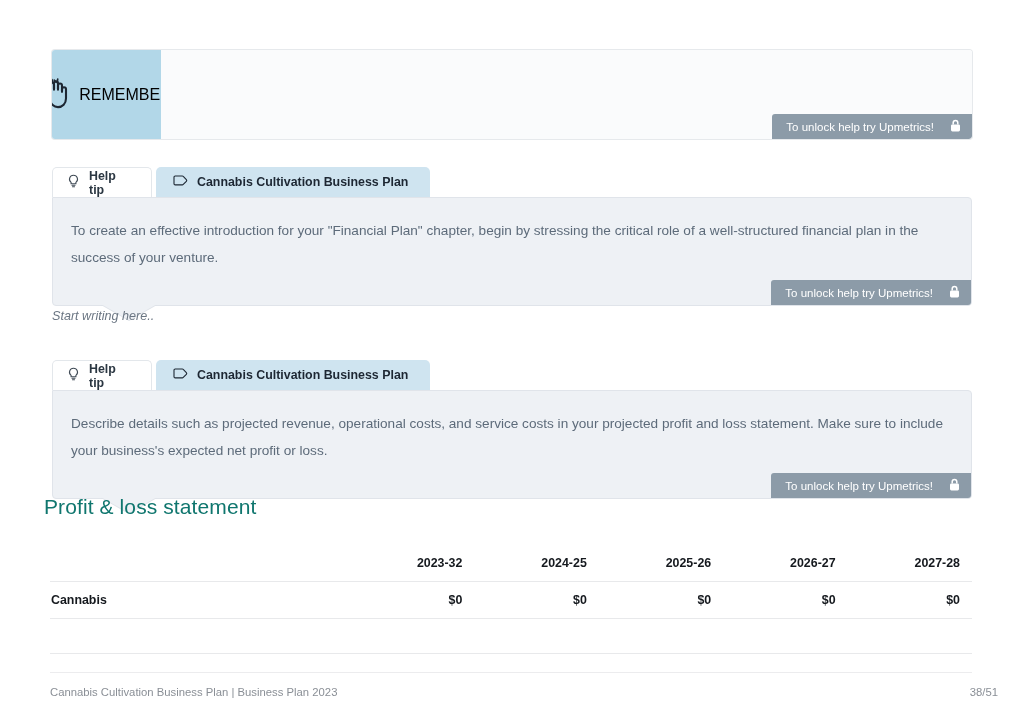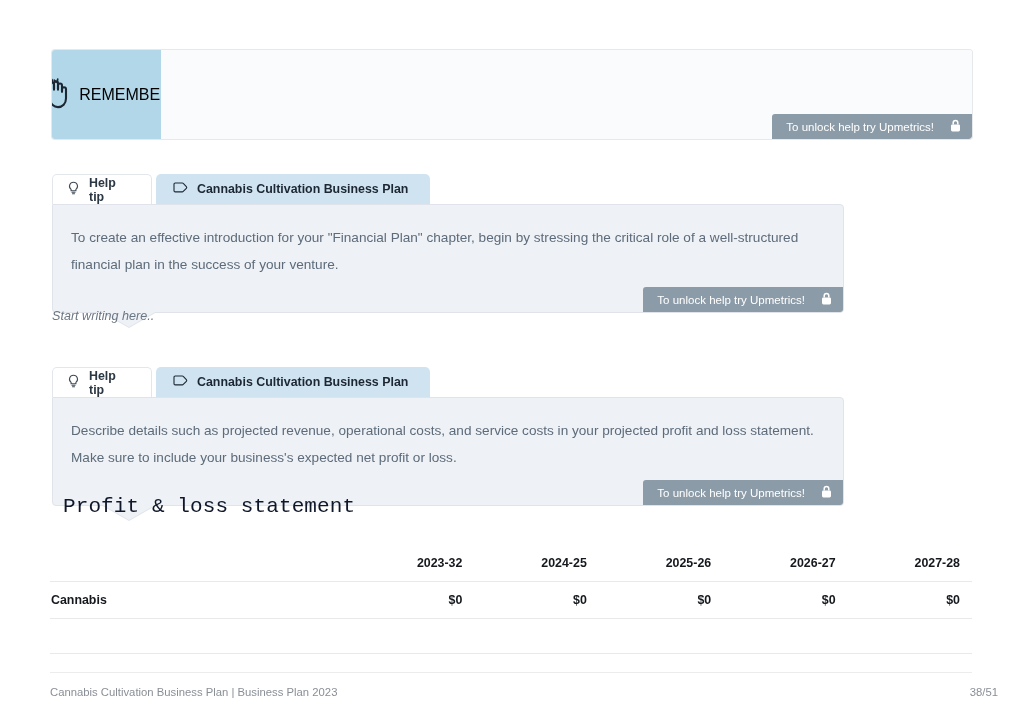--- a/index.html
+++ b/index.html
@@ -63,21 +63,21 @@
     padding: 0 11px 0 14px;
     display: flex;
     align-items: center;
     gap: 16px;
     border-radius: 3px 0 3px 0;
     white-space: nowrap;
   }
   .unlock-badge .lock { display: block; }
 
   
-  .tip-block { position: absolute; left: 52px; width: 792px; margin-top: 7px; }
+  .tip-block { position: absolute; left: 52px; width: 920px; }
   .tabs {
     display: flex;
     align-items: flex-end;
     height: 30px;
     position: relative;
     z-index: 2;
   }
   .tab {
     height: 30px;
     display: flex;
@@ -132,26 +132,25 @@
     position: absolute;
     left: 52px;
     font-size: 12.6px;
     font-style: italic;
     color: #6b7683;
   }
 
   
   .section-heading {
     position: absolute;
-    left: 63px;
+    left: 44px;
     font-size: 21px;
-    color: #0f172a;
+    color: #0f766e;
     font-weight: normal;
     letter-spacing: .1px;
-    font-family: Liberation Mono, monospace;
   }
 
   
   .pl-table {
     position: absolute;
     left: 50px;
     width: 922px;
     border-collapse: collapse;
     table-layout: fixed;
   }

